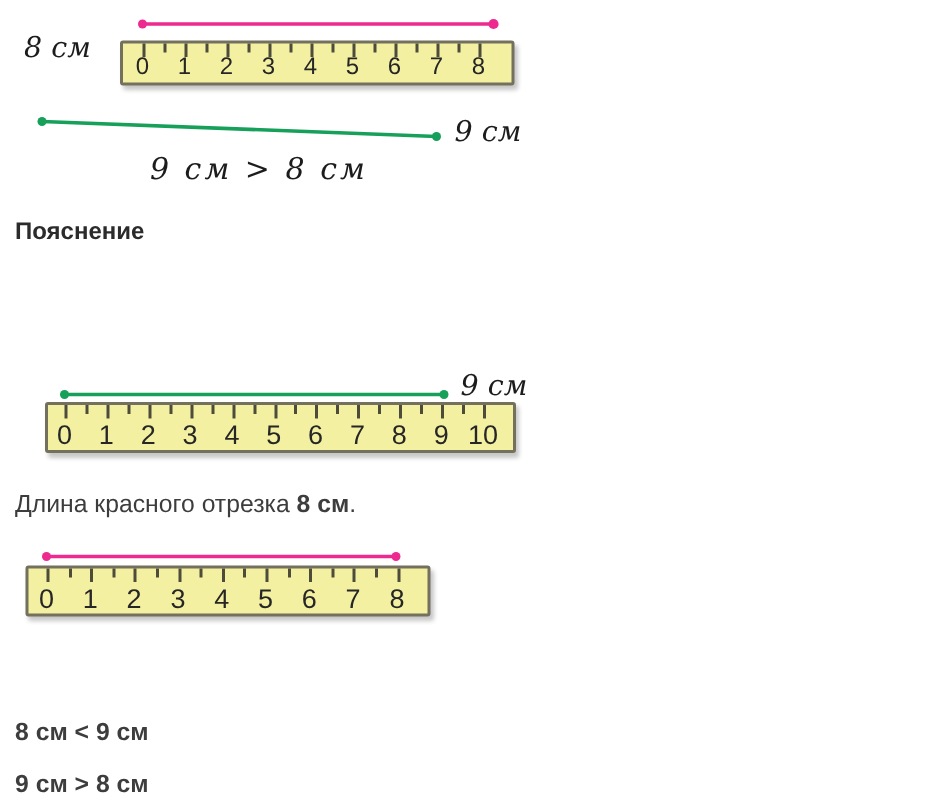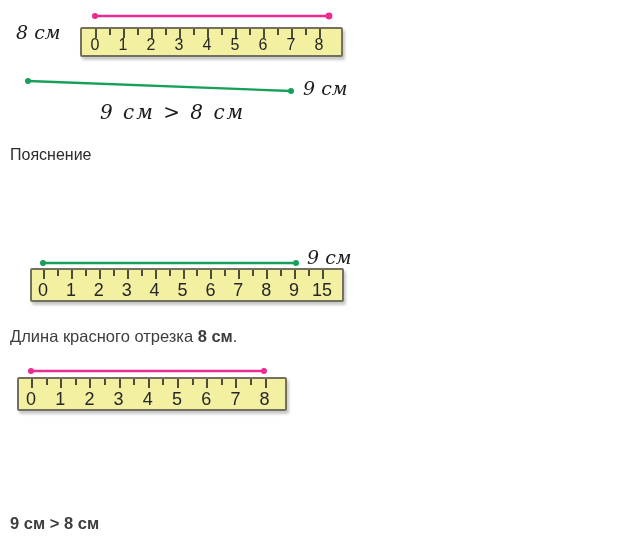--- a/index.html
+++ b/index.html
@@ -21,21 +21,21 @@
   #ruler-top .num { font-size:16px; }
 
   
   .hand { position:absolute; font-family:"DejaVu Serif", serif; font-style:italic; color:#1c1c1c; z-index:6; white-space:nowrap; }
   .label-8cm        { left:16px;  top:21px;  font-size:19px; }
   .label-9cm-a      { left:303px; top:77px;  font-size:19px; }
   .label-comparison { left:100px; top:100px; font-size:20px; letter-spacing:2px; }
   .label-9cm-b      { left:307px; top:246px; font-size:19px; }
 
   
-  .heading { position:absolute; left:10px; top:146px; font-size:16px; font-weight:normal; color:#2b2b2b;text-align:right; }
+  .heading { position:absolute; left:10px; top:146px; font-size:16px; font-weight:bold; color:#2b2b2b;text-align:right; }
   .paragraph { position:absolute; left:10px; top:180px; width:618px; font-size:16.5px; line-height:32px; color:#3d3d3d; }
   .red-length { position:absolute; left:10px; top:327px; font-size:16.5px; color:#3d3d3d; }
   .compare-heading { position:absolute; left:10px; top:436px; font-size:17px; font-style:italic; color:#4a4a4a; }
   .compare-heading .underlined { border-bottom:1.5px solid #4a4a4a; padding-bottom:1px; }
   .bold-line { position:absolute; left:10px; font-size:16.5px; font-weight:bold; color:#3d3d3d; }
   .line-lt { top:479px; }
   .line-gt { top:514px; }
   b { font-weight:bold; }
 </style>
 </head>
@@ -126,21 +126,21 @@
       <div class="tick full" style="left: 206.3px;"></div>
       <div class="tick half" style="left: 220.25px;"></div>
       <span class="num" style="left: 206.3px;">7</span>
       <div class="tick full" style="left: 234.2px;"></div>
       <div class="tick half" style="left: 248.15px;"></div>
       <span class="num" style="left: 234.2px;">8</span>
       <div class="tick full" style="left: 262.1px;"></div>
       <div class="tick half" style="left: 276.05px;"></div>
       <span class="num" style="left: 262.1px;">9</span>
       <div class="tick full" style="left: 290px;"></div>
-      <span class="num" style="left: 290px;">15</span>
+      <span class="num" style="left: 290px;">10</span>
     </div>
 
   <div class="red-length"><span>Длина красного отрезка </span><b>8 см</b><span>.</span></div>
 
   <div class="ruler" id="ruler-red" style="left:17px; top:377px; width:270px; height:34px;">
       <div class="tick full" style="left: 12px;"></div>
       <div class="tick half" style="left: 26.6px;"></div>
       <span class="num" style="left: 12px;">0</span>
       <div class="tick full" style="left: 41.2px;"></div>
       <div class="tick half" style="left: 55.8px;"></div>
@@ -160,15 +160,16 @@
       <div class="tick full" style="left: 187.2px;"></div>
       <div class="tick half" style="left: 201.8px;"></div>
       <span class="num" style="left: 187.2px;">6</span>
       <div class="tick full" style="left: 216.4px;"></div>
       <div class="tick half" style="left: 231px;"></div>
       <span class="num" style="left: 216.4px;">7</span>
       <div class="tick full" style="left: 245.6px;"></div>
       <span class="num" style="left: 245.6px;">8</span>
     </div>
 
+  <div class="bold-line line-lt">8 см &lt; 9 см</div>
   <div class="bold-line line-gt">9 см &gt; 8 см</div>
 
 </div>
 
 </body></html>

